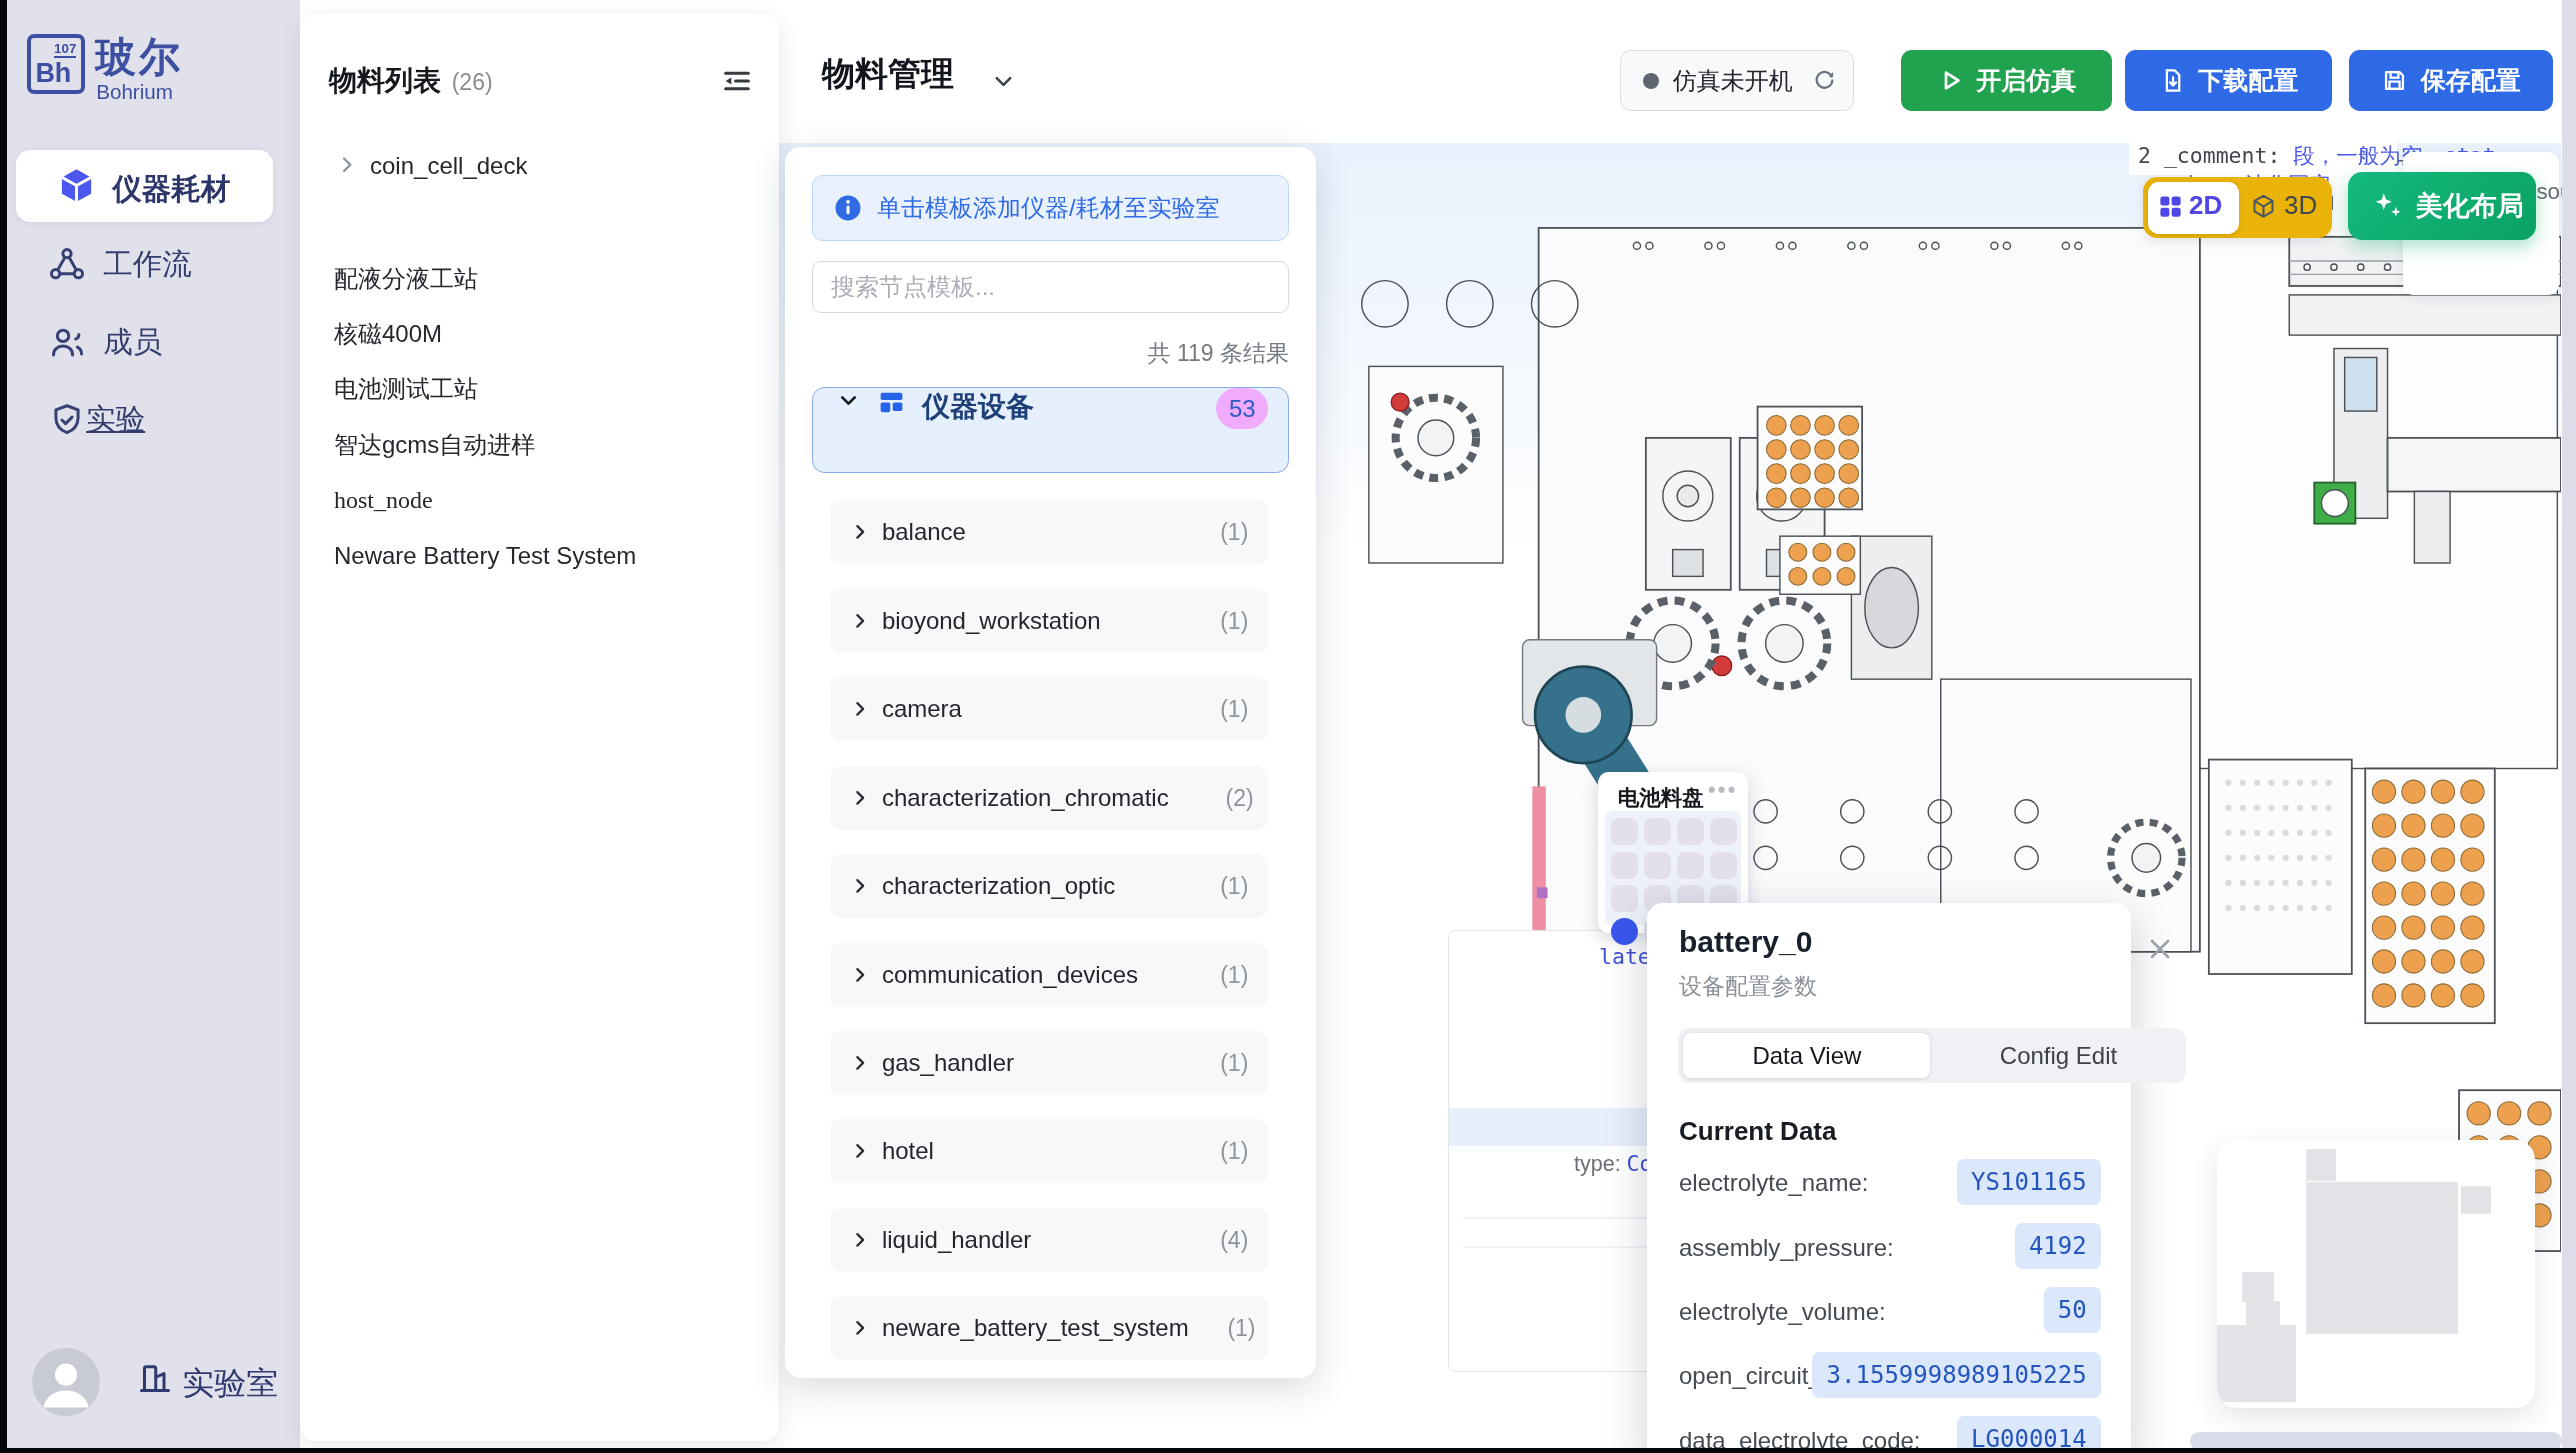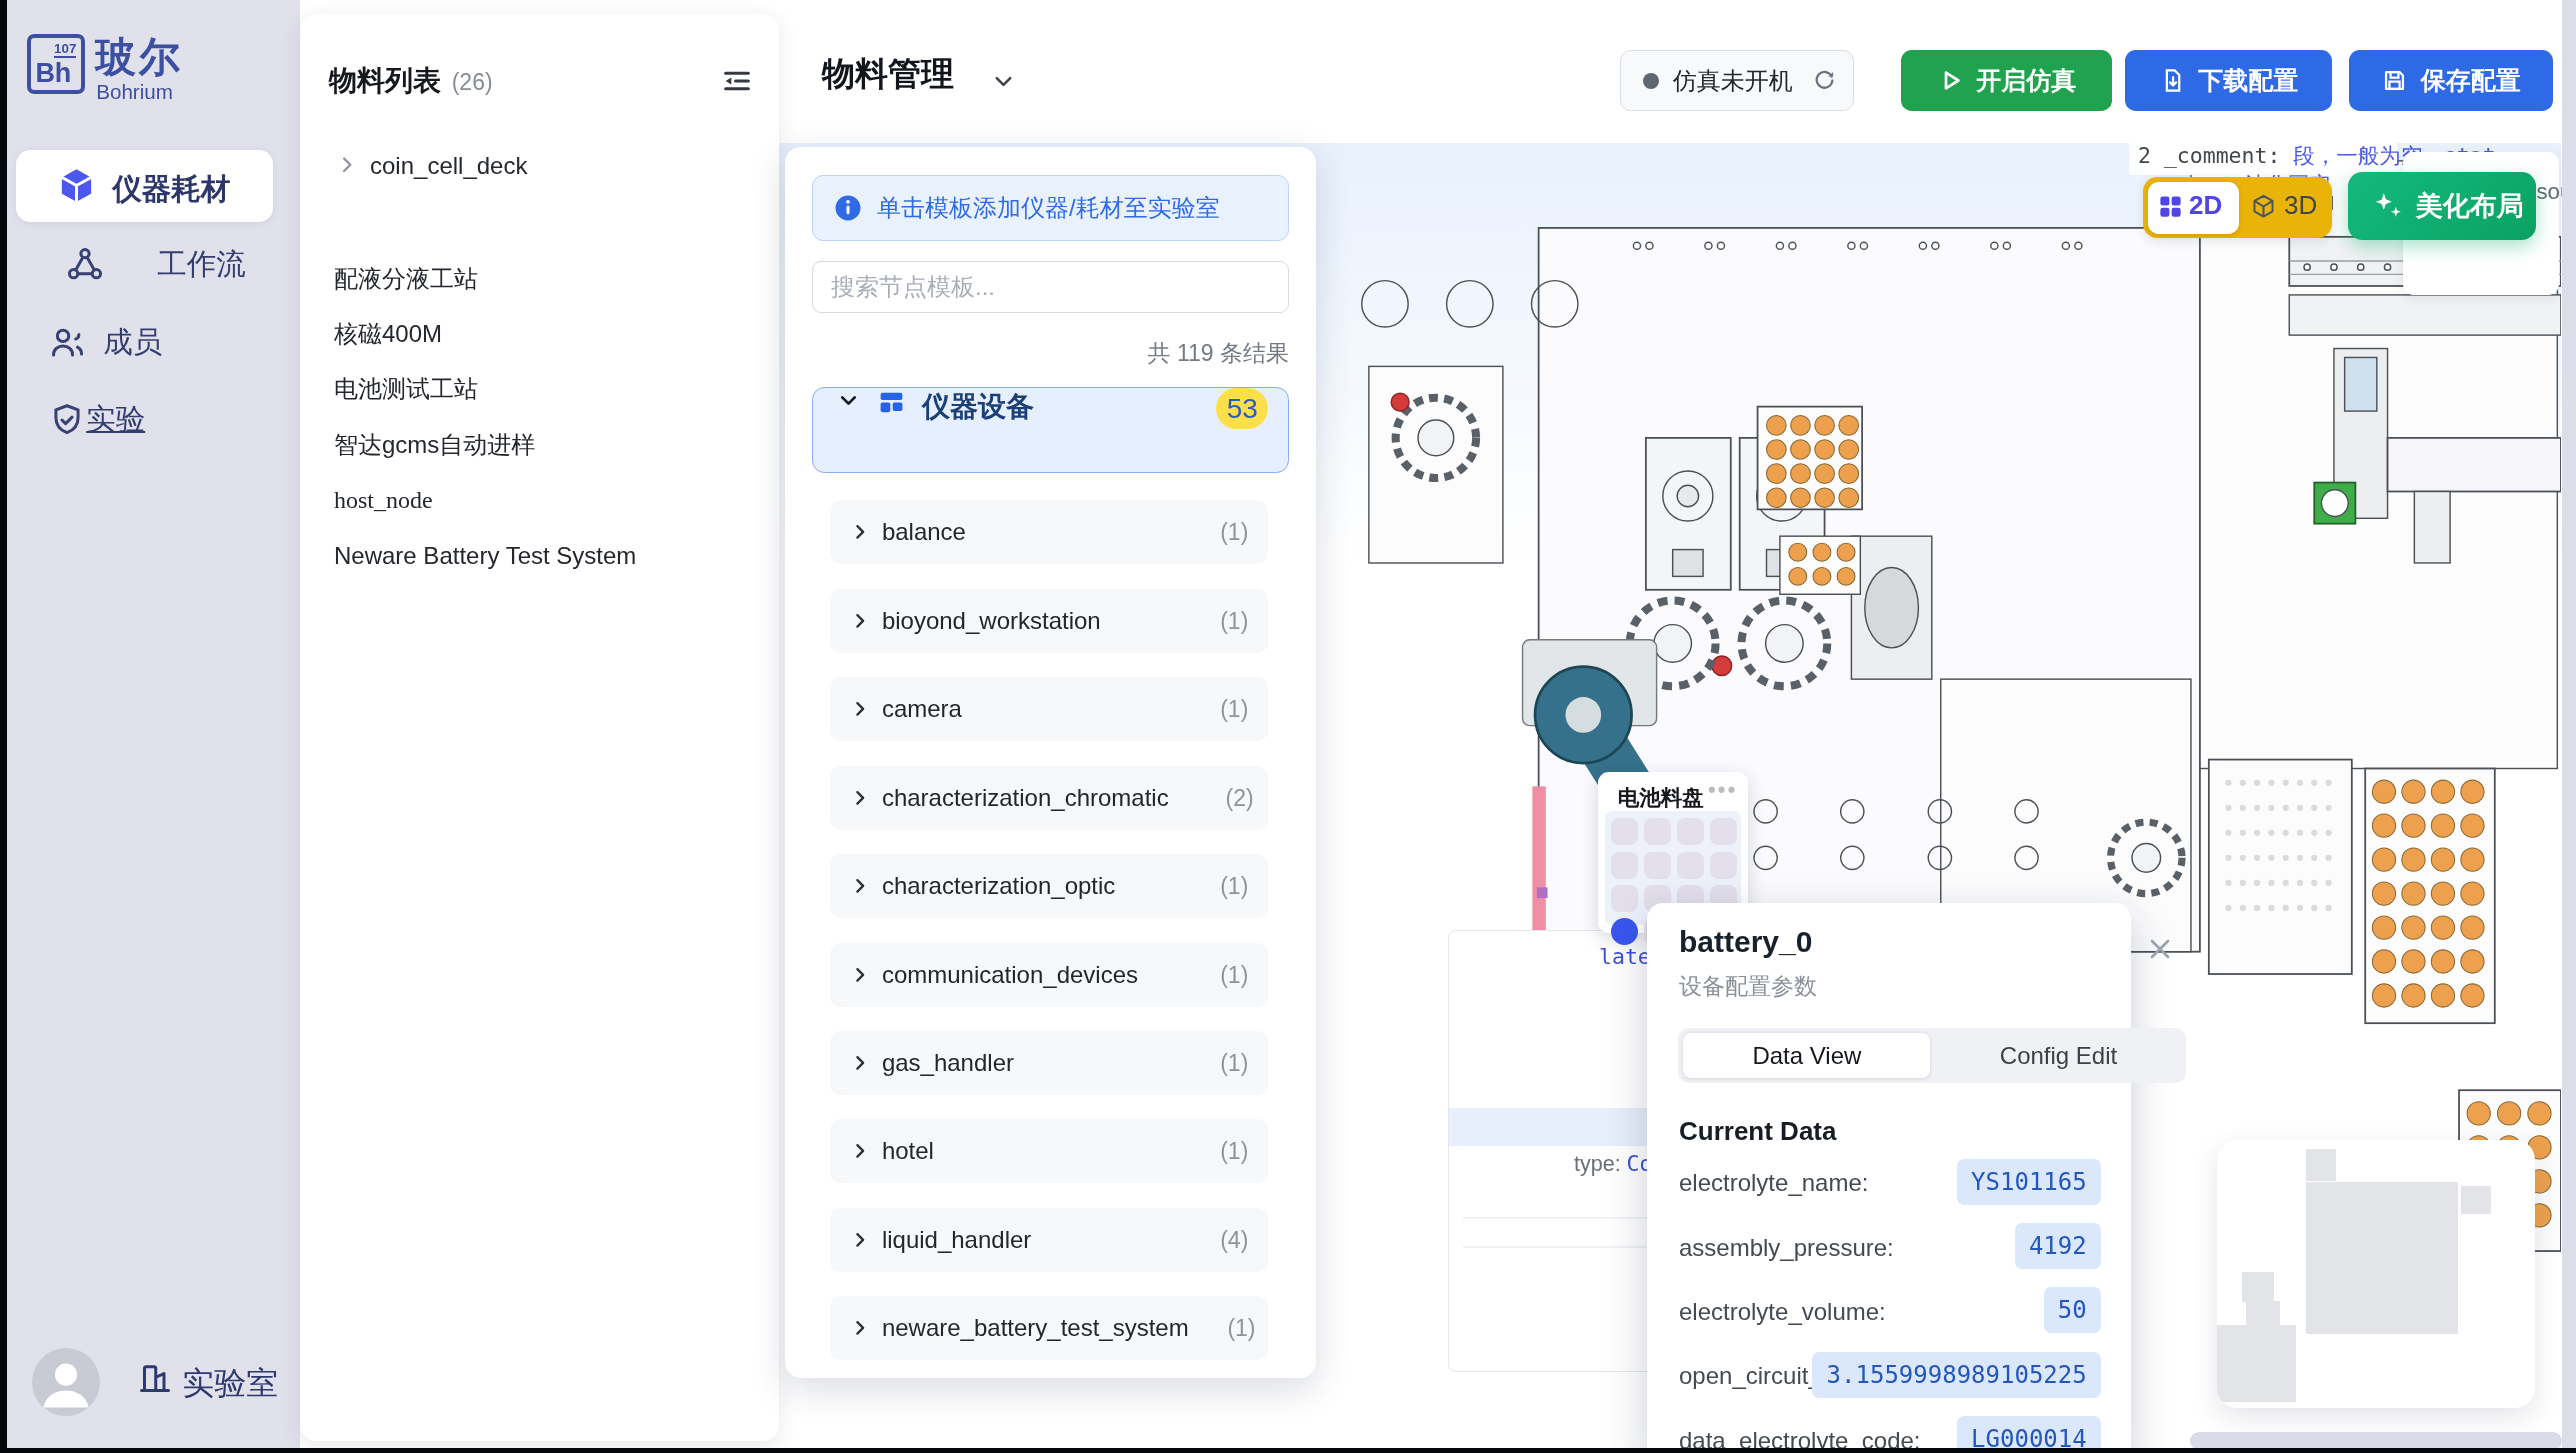--- a/index.html
+++ b/index.html
@@ -63,21 +63,21 @@
               border-radius:10.7px;display:flex;align-items:center;box-sizing:border-box;}
   .tpl-banner-text{font-size:24px;color:#2f6be4;margin-left:14.3px;}
   .tpl-search{left:27px;top:114px;width:477px;height:52px;border:1.8px solid #d7dade;border-radius:9px;
               box-sizing:border-box;font-size:24px;color:#3a3f45;padding:0 18px;outline:none;background:#fff;
               font-family:"Liberation Sans",sans-serif;}
   .tpl-search::placeholder{color:#a9aeb6;}
   .tpl-results{left:27px;top:191px;width:477px;text-align:right;font-size:23px;color:#757b83;}
   .tpl-cat{left:27px;top:240px;width:477px;height:86px;background:#e6effd;border:1.8px solid #88abef;
            border-radius:12.5px;display:flex;align-items:flex-start;box-sizing:border-box;cursor:pointer;}
   .tpl-cat-label{font-size:28px;font-weight:bold;color:#1d3f77;margin-left:16px;flex:1;}
-  .tpl-badge{width:52px;height:41px;border-radius:20.6px;background:#fde047;color:#2d5bc6;font-size:28px;
+  .tpl-badge{width:52px;height:41px;border-radius:20.6px;background:#f0abfc;color:#2d5bc6;font-size:24px;
              display:flex;align-items:center;justify-content:center;margin-right:19.7px;}
   .tpl-row{left:45px;width:438px;height:64px;background:#f7f8f9;border-radius:10.7px;display:flex;
            align-items:center;cursor:pointer;}
   .tpl-row-label{font-size:24px;color:#23272d;margin-left:12.5px;flex:1;}
   .tpl-row-count{font-size:23px;color:#8d939b;margin-right:19.7px;}
 
   
   .anno-strip{left:2129px;top:132px;width:268px;height:43px;background:#fff;z-index:3;}
   .anno-line1{left:2138px;top:141px;font-size:21.5px;z-index:3;white-space:nowrap;}
   .anno-line2{left:2245px;top:170px;font-size:21.5px;color:#4b5ae6;z-index:3;}
@@ -151,21 +151,21 @@
     <div class="abs nav-sel">
       <span class="nav-icon">
         <svg viewBox="0 0 24 24" width="39" height="39">
             <path d="M12 2l9 5v10l-9 5-9-5V7z" fill="#4c57ee"></path>
             <path d="M12 22V12M12 12l9-5M12 12L3 7" stroke="#fff" stroke-width="1.8" fill="none" stroke-linecap="round"></path>
           </svg>
       </span>
       <span class="nav-label">仪器耗材</span>
     </div>
 
-    <div class="abs nav-item" style="left:59px;top:229px;width:232px;gap:36px;">
+    <div class="abs nav-item" style="left:41px;top:229px;width:232px;">
       <span class="nav-plain-icon">
         <svg viewBox="0 0 24 24" width="38" height="38">
             <path d="M12 4.8L19.2 17.5H4.8z" fill="none" stroke="#374174" stroke-width="1.9" stroke-linejoin="round"></path>
             <circle cx="12" cy="4.8" r="2.6" fill="#e1e1ec" stroke="#374174" stroke-width="1.9"></circle>
             <circle cx="4.8" cy="17.5" r="2.6" fill="#e1e1ec" stroke="#374174" stroke-width="1.9"></circle>
             <circle cx="19.2" cy="17.5" r="2.6" fill="#e1e1ec" stroke="#374174" stroke-width="1.9"></circle>
           </svg>
       </span>
       <span class="nav-plain-label" style="margin-left:17px;">工作流</span>
     </div>

